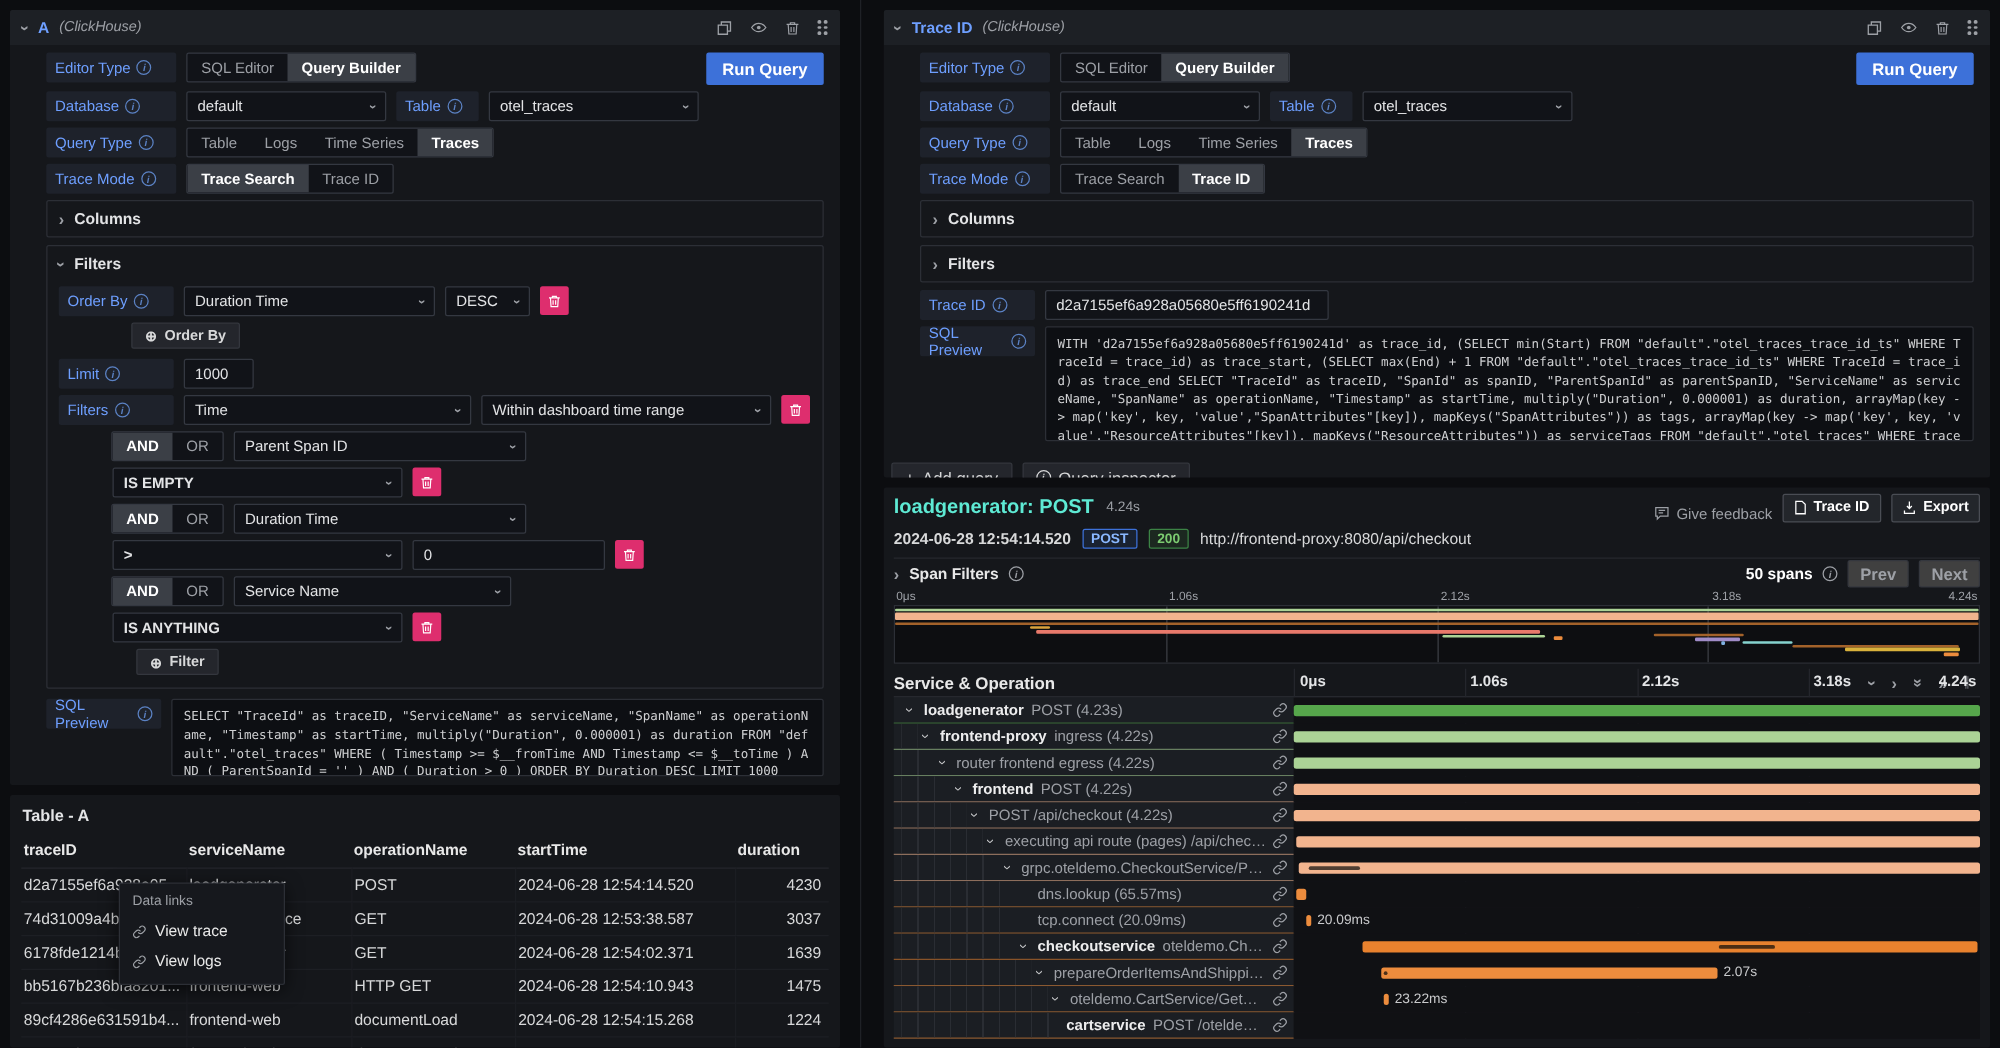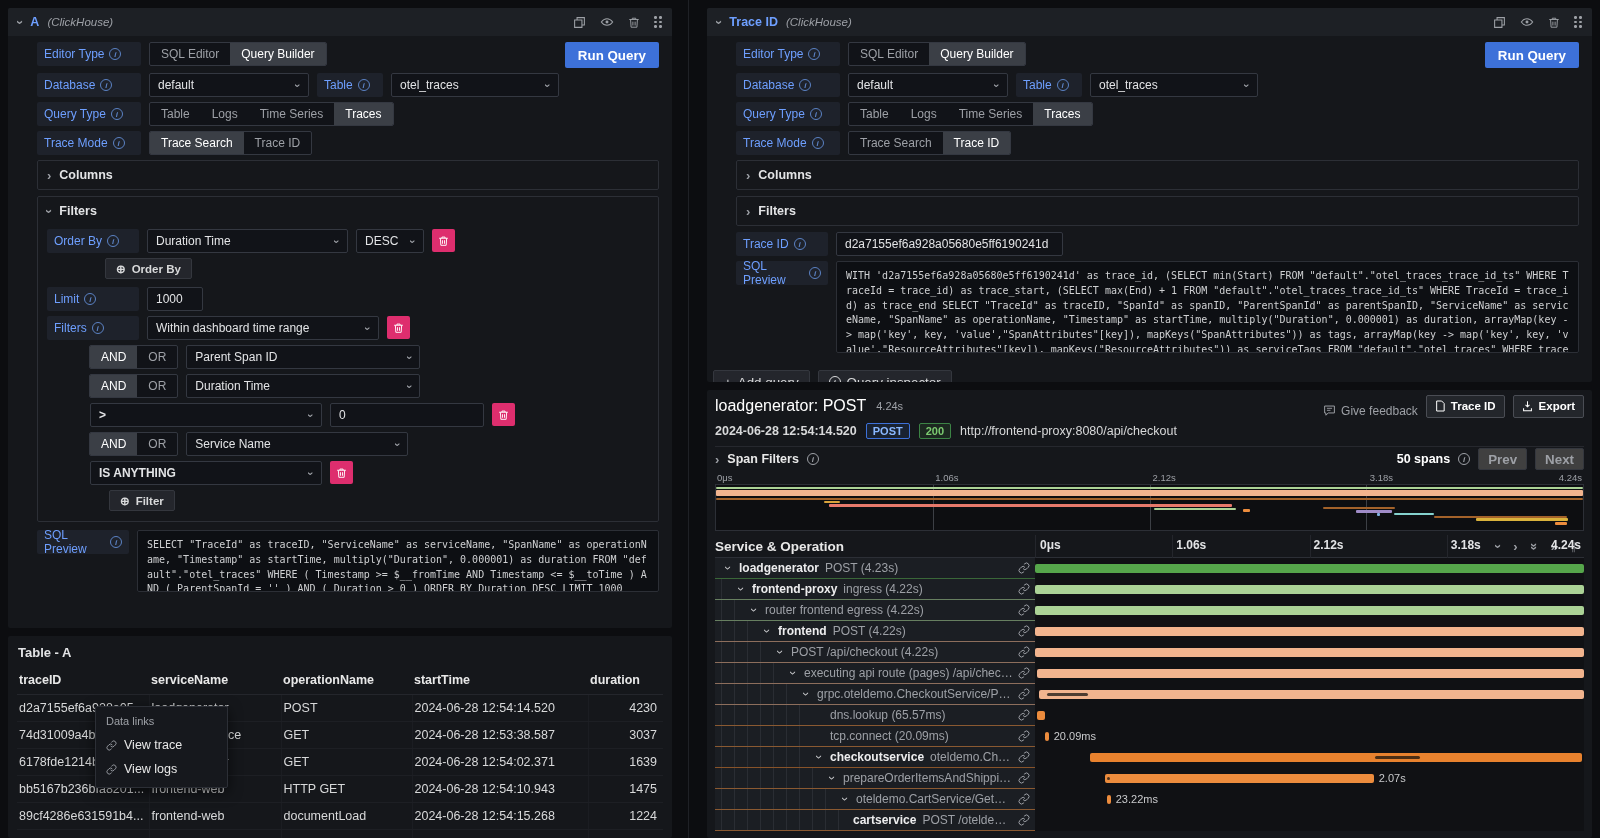--- a/index.html
+++ b/index.html
@@ -16,21 +16,21 @@
   .rot90{transform:rotate(90deg);}
   .pbody{padding:6px 13px 0 29px;}
   .frow{display:flex;align-items:flex-start;gap:8px;margin-bottom:5px;min-height:24px;}
   .lbl{display:flex;align-items:center;gap:5px;background:#1e222b;color:#6e9fff;font-weight:500;
        height:24px;padding:0 7px;border-radius:2px;font-size:12px;}
   .w104{width:104px;}.w92{width:92px;}.w66{width:66px;}
   .ii{width:12px;height:12px;border:1px solid #5b82c4;color:#5b82c4;border-radius:50%;font-size:8px;
       display:inline-flex;align-items:center;justify-content:center;font-style:italic;flex:none;font-weight:700;}
   .seg{display:inline-flex;background:#111318;border:1px solid #343841;border-radius:2px;height:24px;overflow:hidden;}
   .seg .opt{padding:0 11px;line-height:22px;color:#9da0a6;font-weight:500;cursor:pointer;white-space:nowrap;}
-  .seg .opt.on{background:#3b3f46;color:#fff;font-weight:400;}
+  .seg .opt.on{background:#3b3f46;color:#fff;font-weight:700;}
   .sel{display:flex;align-items:center;justify-content:space-between;gap:6px;background:#111318;
        border:1px solid #343841;border-radius:2px;height:24px;padding:0 8px;color:#e3e4e6;white-space:nowrap;}
   .sel .chev{font-size:11px;}
   .inp{background:#111318;border:1px solid #343841;border-radius:2px;height:24px;padding:0 8px;color:#e3e4e6;
        font-family:"Liberation Sans",sans-serif;font-size:12px;}
   .btn{display:inline-flex;align-items:center;gap:6px;background:#24262c;border:1px solid #34373e;
        border-radius:2px;height:24px;padding:0 10px;color:#d8d9da;font-weight:500;cursor:pointer;white-space:nowrap;}
   .btn-pri{background:#3d71d9;border:none;color:#fff;font-weight:700;height:26px;padding:0 13px;}
   .btn-pink{background:#de2e6e;border:none;width:23px;height:23px;display:inline-flex;align-items:center;
        justify-content:center;border-radius:2px;cursor:pointer;flex:none;}
@@ -51,21 +51,21 @@
   .tnum{text-align:right;}
   th.tnum{text-align:right;}
   .popup{position:absolute;left:87px;top:70px;width:133px;background:#16181d;border:1px solid #2c2f36;
       border-radius:2px;box-shadow:0 4px 14px rgba(0,0,0,.6);z-index:6;padding:6px 0;}
   .popup .ptitl{color:#9da0a6;font-size:11px;padding:2px 10px 6px 10px;}
   .popup .plink{display:flex;align-items:center;gap:7px;color:#e8e8e8;font-size:12.5px;font-weight:500;
       padding:5px 10px;cursor:pointer;}
   
   .trace-title{font-size:12.5px;font-weight:500;color:#d8d9da;padding:7px 0 2px 0;}
   .trow1{display:flex;align-items:center;gap:8px;height:24px;margin-top:4px;}
-  .tname{font-size:16px;font-weight:400;color:#ffffff;}
+  .tname{font-size:16px;font-weight:700;color:#5eead4;}
   .tdur{font-size:11px;color:#9da0a6;margin-left:2px;}
   .trow1 .right{margin-left:auto;display:flex;align-items:flex-end;gap:8px;}
   .feedback{display:flex;align-items:center;gap:5px;color:#9da0a6;font-size:12px;}
   .btn-sm{height:23px;padding:0 8px;font-size:11.5px;font-weight:700;background:#23262b;border:1px solid #4a4d54;color:#fff;}
   .trow2{display:flex;align-items:center;gap:9px;height:22px;margin:2px 0 4px 0;font-size:12.5px;}
   .badge{border-radius:2px;font-size:11px;font-weight:700;padding:1px 6px;}
   .bpost{color:#8ab8ff;border:1px solid #3d71d9;background:rgba(61,113,217,.12);}
   .b200{color:#7ccb70;border:1px solid #3c8345;background:rgba(86,166,75,.12);}
   .sfrow{display:flex;align-items:center;gap:8px;height:25px;border-top:1px solid #26282e;font-size:12.5px;}
   .sfrow .sft{font-weight:700;color:#e8e8e8;}
@@ -225,39 +225,54 @@
             <span>Limit</span>
             <span class="ii">i</span>
           </div>
         <input class="inp" style="width: 56px;" value="1000">
       </div>
       <div class="frow">
         <div class="lbl w92">
             <span>Filters</span>
             <span class="ii">i</span>
           </div>
+        <div class="sel" style="width:230px;">
+            <span>Time</span>
+            <span class="chev rot90">›</span>
+          </div>
         <div class="sel" style="width:232px;">
             <span>Within dashboard time range</span>
             <span class="chev rot90">›</span>
           </div>
         <button class="btn-pink">
             <svg class="ic" width="11" height="12" viewBox="0 0 14 14">
               <path d="M1.5 3.5h11M5 3.5V2h4v1.5M3 3.5l.6 9h6.8l.6-9M5.7 6v4.5M8.3 6v4.5" fill="none" stroke="#fff" stroke-width="1.2"></path>
             </svg>
           </button>
       </div>
       <div class="frow mlA">
         <div class="seg">
           <span class="opt on">AND</span>
           <span class="opt">OR</span>
         </div>
         <div class="sel" style="width:234px;">
             <span>Parent Span ID</span>
             <span class="chev rot90">›</span>
           </div>
+      </div>
+      <div class="frow mlB">
+        <div class="sel" style="width:232px;">
+            <span style="font-weight:700;">IS EMPTY</span>
+            <span class="chev rot90">›</span>
+          </div>
+        <button class="btn-pink">
+            <svg class="ic" width="11" height="12" viewBox="0 0 14 14">
+              <path d="M1.5 3.5h11M5 3.5V2h4v1.5M3 3.5l.6 9h6.8l.6-9M5.7 6v4.5M8.3 6v4.5" fill="none" stroke="#fff" stroke-width="1.2"></path>
+            </svg>
+          </button>
       </div>
       <div class="frow mlA">
         <div class="seg">
           <span class="opt on">AND</span>
           <span class="opt">OR</span>
         </div>
         <div class="sel" style="width:234px;">
             <span>Duration Time</span>
             <span class="chev rot90">›</span>
           </div>

